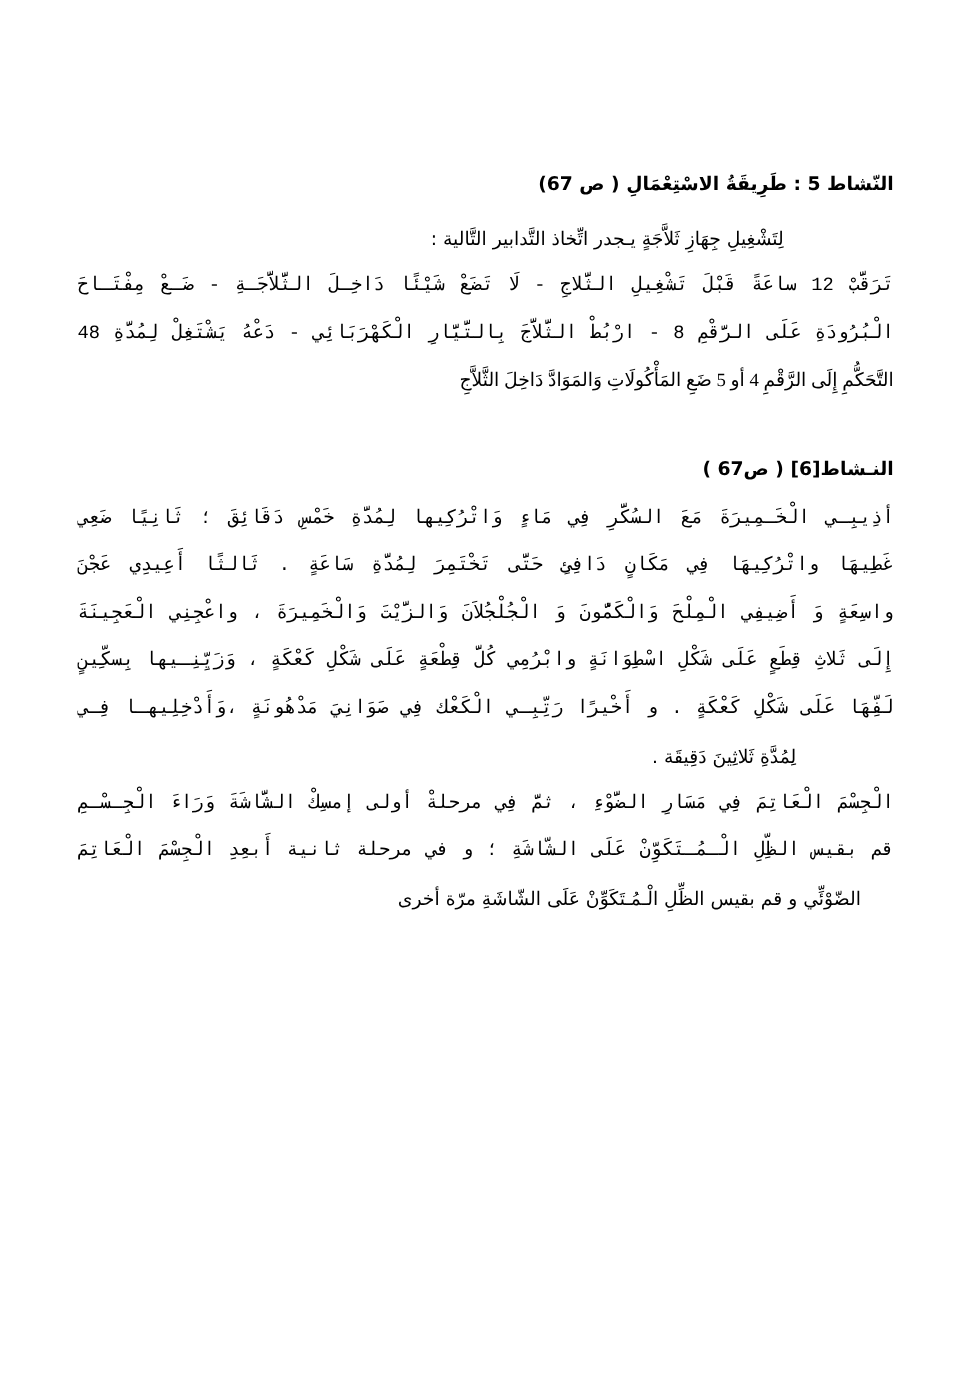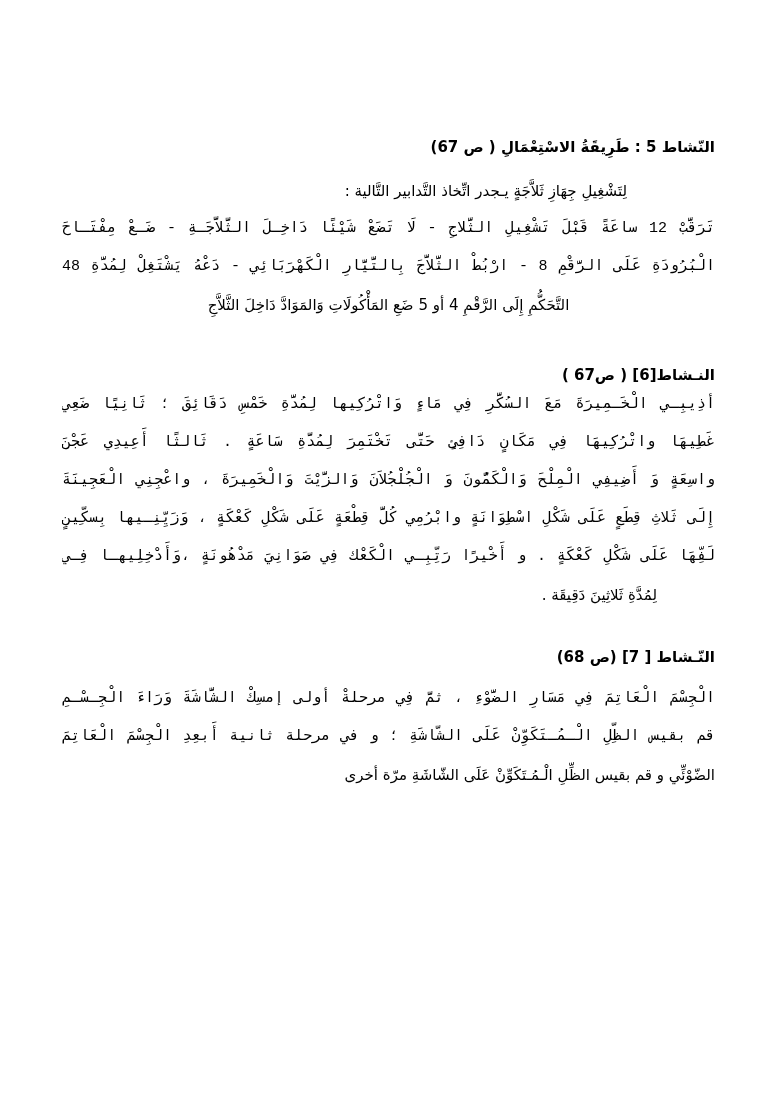--- a/index.html
+++ b/index.html
@@ -22,42 +22,42 @@
   }
   .sec-title {
     font-weight: bold;
     font-size: 15px;
     line-height: 22px;
     text-align: right;
     white-space: nowrap;
     overflow: hidden;
   }
   .sec-title.t1 { margin-bottom: 14px; }
-  .sec-title.t2 { margin-top: 40px; }
+  .sec-title.t2 { margin-top: 40px; margin-bottom: 10px; }
   .sec-title.t3 { margin-top: 32px; margin-bottom: 12px; }
   .line {
     font-size: 15px;
     line-height: 38px;
     height: 38px;
     overflow: hidden;
   }
   
   .line.j {
     text-align: justify;
     text-align-last: justify;
     font-family: Liberation Mono, monospace;
   }
   
   .line.r-ind { margin-left: 0; margin-right: 88px; }
   
-  .line.r-short { margin-right: 58px; }
+  .line.r-short { margin-right: 78px; }
   
-  .line.c { text-align: center; }
+  .line.c { text-align: right; font-family: Liberation Serif, serif; }
   
-  .line.l-short { text-align: right; margin-left: 230px; }
+  .line.l-short { text-align: center; margin-left: 230px; }
 </style>
 </head>
 <body>
 
 <div class="page">
 
   <div class="section">
     <div class="sec-title t1">النّشاط 5  : طَرِيقَةُ الاسْتِعْمَالِ ( ص 67)</div>
     <div class="line r-ind">لِتَشْغِيلِ جِهَازِ ثَلاَّجَةٍ يـجدر اتِّخاذ التَّدابير التَّالية :</div>
     <div class="line j">تَرَقَّبْ 12 ساعَةً قَبْلَ تَشْغِيلِ الثَّلاجِ - لَا تَضَعْ شَيْئًا دَاخِـلَ الثَّلاَّجَـةِ - ضَـعْ مِفْتَـاحَ الـتَّحَكُّمِ فِـي</div>
@@ -69,19 +69,18 @@
     <div class="sec-title t2">النـشاط[6] ( ص67 )</div>
     <div class="line j">أذِيبِـي الْخَـمِيرَةَ مَعَ السُكَّرِ فِي مَاءٍ وَاتْرُكِيها  لِمُدَّةِ خَمْسِ دَقَائِقَ  ؛ ثَانِيًا ضَعِي الدَّقِيقُ فِي صِـينِيَّةٍ</div>
     <div class="line j">غَطِيهَا واتْرُكِيهَا فِي مَكَانٍ دَافِئٍ حَتَّى  تَخْتَمِرَ لِمُدَّةِ سَاعَةٍ . ثَالثًا أَعِيدِي عَجْنَ الْعَجِينَةِ ،  وَ  قَطِعِيها</div>
     <div class="line j">واسِعَةٍ  وَ أَضِيفِي الْمِلْحَ وَالْكَمُّونَ  وَ الْجُلْجُلاَنَ  وَالزَّيْتَ  وَالْخَمِيرَةَ ، واعْجِنِي الْعَجِينَةَ جَيِّدًا، ثُمَّ</div>
     <div class="line j">إِلَى ثَلاثِ قِطَعٍ  عَلَى شَكْلِ اسْطِوَانَةٍ وابْرُمِي كُلَّ قِطْعَةٍ  عَلَى شَكْلِ كَعْكَةٍ ، وَزَيِّنِـيها  بِسكِّينٍ  قَبْلَ</div>
     <div class="line j">لَفِّهَا عَلَى شَكْلِ كَعْكَةٍ . و أَخْيرًا رَتِّبِـي  الْكَعْك فِي صَوَانِيَ مَدْهُونَةٍ  ،وَأَدْخِلِيهـا فِـي فُـرْنٍ  سَـاخِنٍ</div>
     <div class="line r-short">لِمُدَّةِ ثَلاثِينَ دَقِيقَة  .</div>
   </div>
 
   <div class="section">
-    <div class="sec-title t3">النّـشاط [ 7]   (ص 68)</div>
     <div class="line j">الْجِسْمَ الْعَاتِمَ  فِي مَسَارِ الضَّوْءِ ، ثمَّ فِي مرحلةْ أولى إمسِكْ الشَّاشَةَ  وَرَاءَ الْجِـسْـمِ  الْعَـاتِمِ ، و</div>
     <div class="line j">قم بقيس الظِّلِ الْـمُـتَكَوِّنْ عَلَى الشّاشَةِ ؛ و في مرحلة ثانية   أَبعِدِ الْجِسْمَ الْعَاتِمَ عَـنِ الْمَـصْدَرِ</div>
     <div class="line l-short">الضّوْئِّي و قم بقيس الظِّلِ الْـمُـتَكَوِّنْ عَلَى الشّاشَةِ مرّة أخرى</div>
   </div>
 
 </div>
 
 </body></html>

